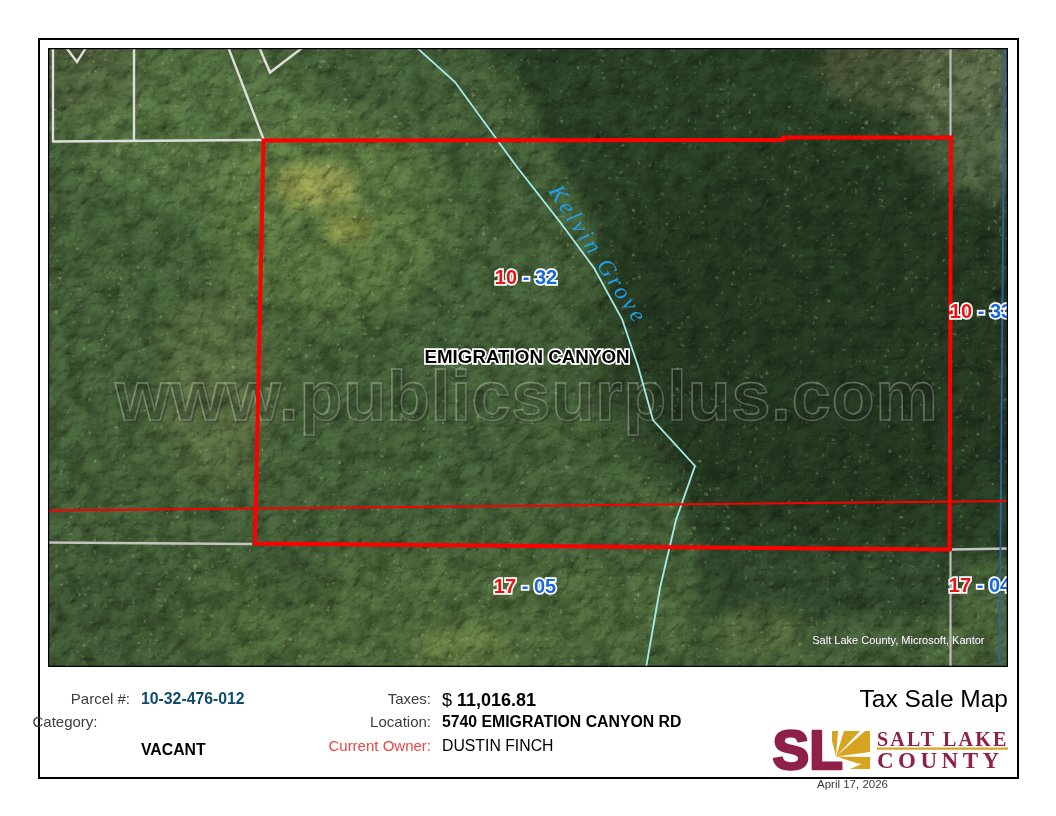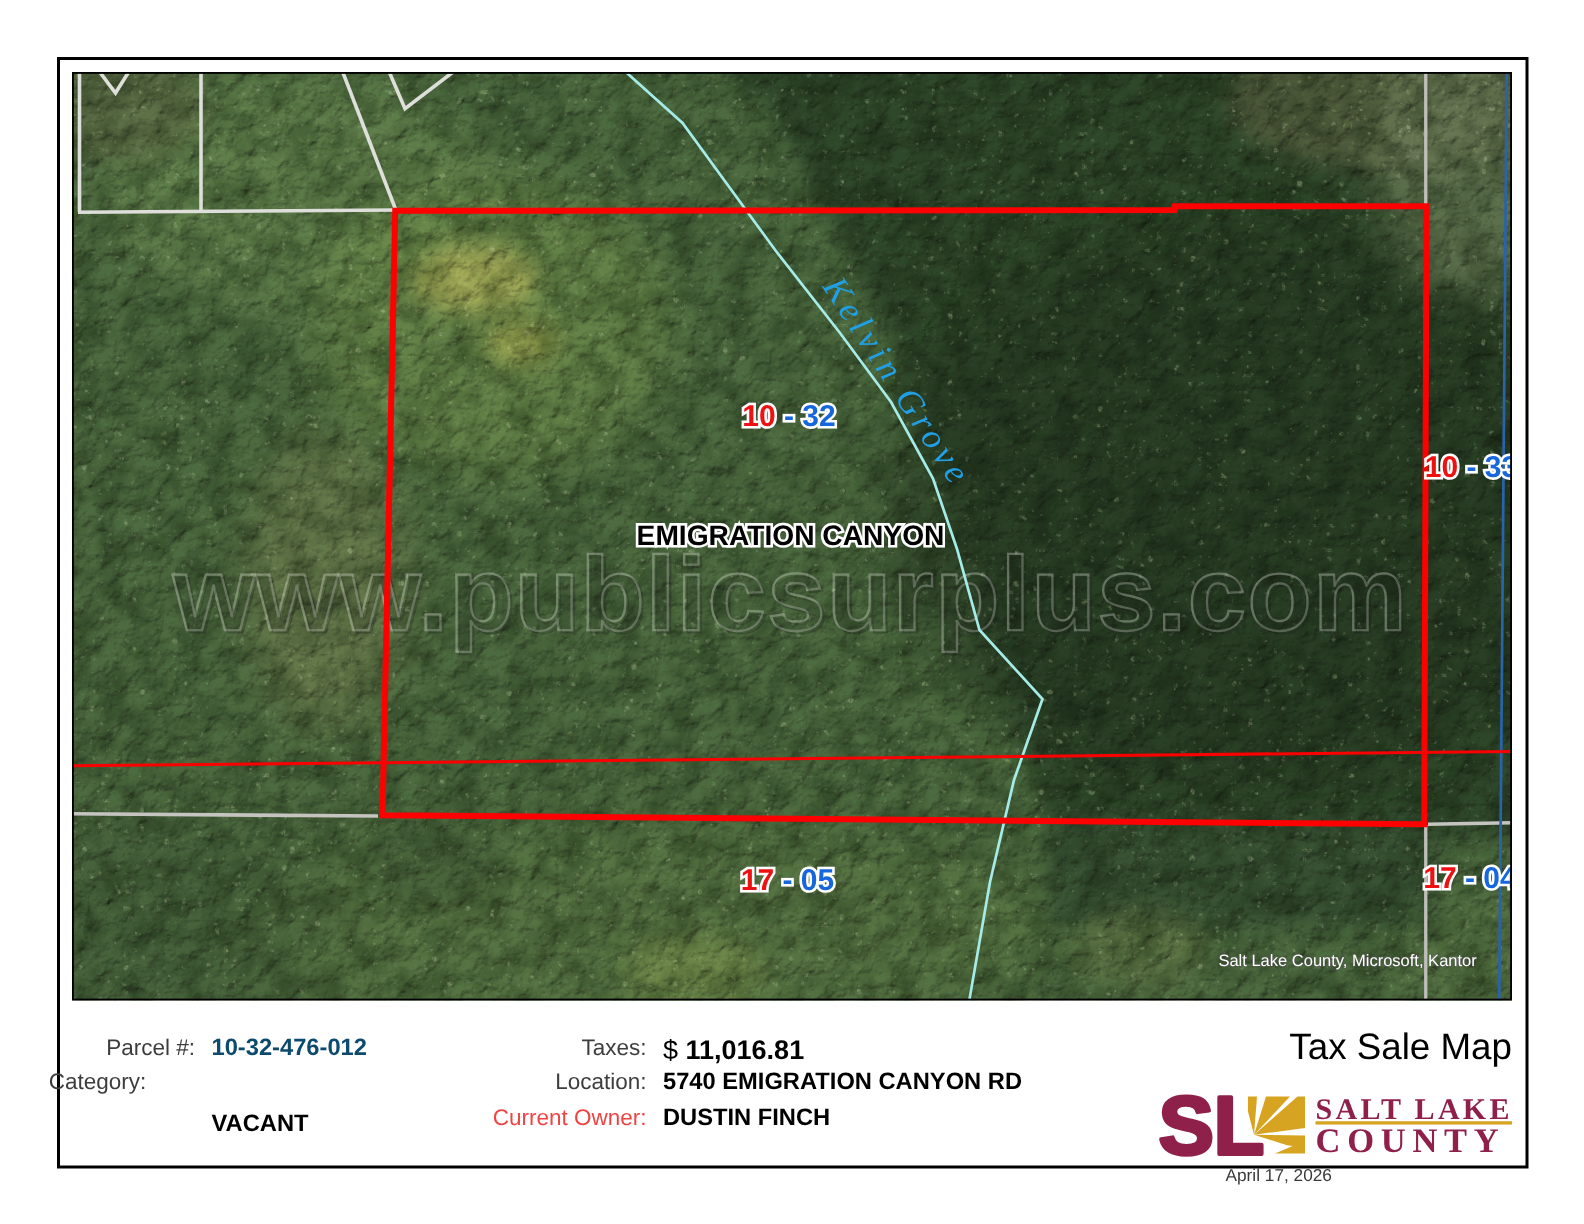--- a/index.html
+++ b/index.html
@@ -135,21 +135,21 @@
 <div class="abs" style="left:200px;top:690px;width:231px;text-align:right;font-size:15px;color:#3d3d3d;">Taxes:</div>
 
 <div class="abs" style="left:442px;top:690px;font-size:18px;font-weight:bold;color:#000000;"><span style="font-weight:normal;">$ </span>11,016.81</div>
 
 <div class="abs" style="left:200px;top:713px;width:231px;text-align:right;font-size:15px;color:#3d3d3d;">Location:</div>
 
 <div class="abs" style="left:442px;top:713px;font-size:15.8px;font-weight:bold;color:#000;">5740 EMIGRATION CANYON RD</div>
 
 <div class="abs" style="left:200px;top:737px;width:231px;text-align:right;font-size:15px;color:#ef4444;">Current Owner:</div>
 
-<div class="abs" style="left:442px;top:737px;font-size:15.8px;font-weight:bold;color:#000;">DUSTIN FINCH</div>
+<div class="abs" style="left:442px;top:737px;font-size:15.8px;font-weight:normal;color:#000;">DUSTIN FINCH</div>
 
 <div class="abs" style="left:708px;top:685px;width:300px;text-align:right;font-size:24.5px;color:#000;">Tax Sale Map</div>
 
 <svg class="abs" style="left:770px;top:725px;" width="245" height="50" viewBox="0 0 245 50">
 
   <g fill="#d7a421">
     <polygon points="66,31.5 62,16 62,6 68,6"></polygon>
     <polygon points="66,31.5 74,6 90,6"></polygon>
     <polygon points="66,31.5 95,6 100,6 100,27"></polygon>
     <polygon points="66,31.5 100,32 100,40 88,38.5"></polygon>

